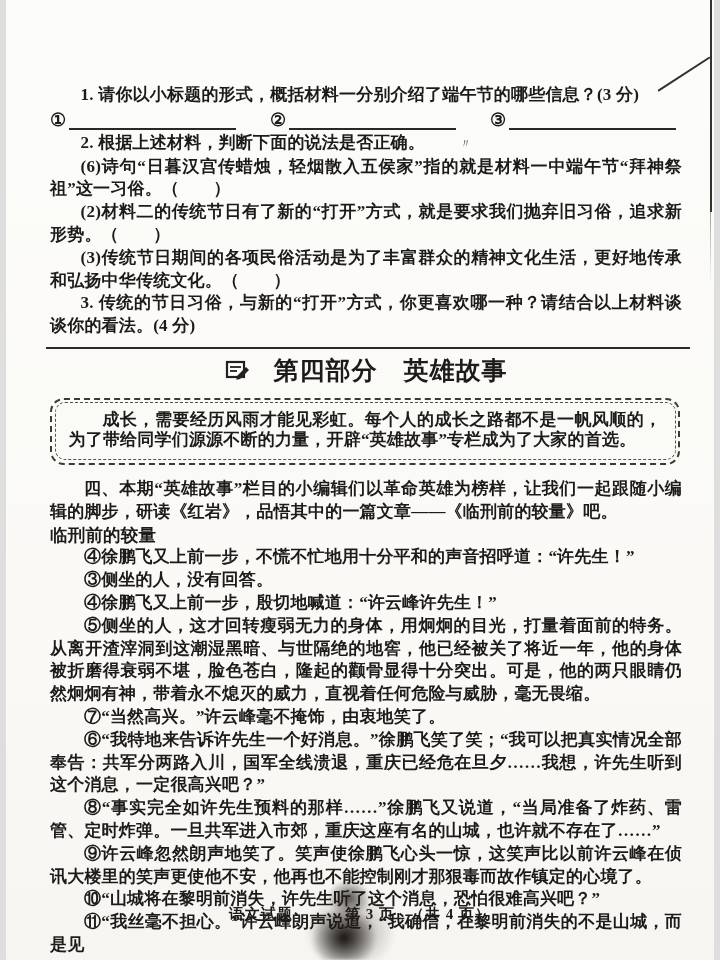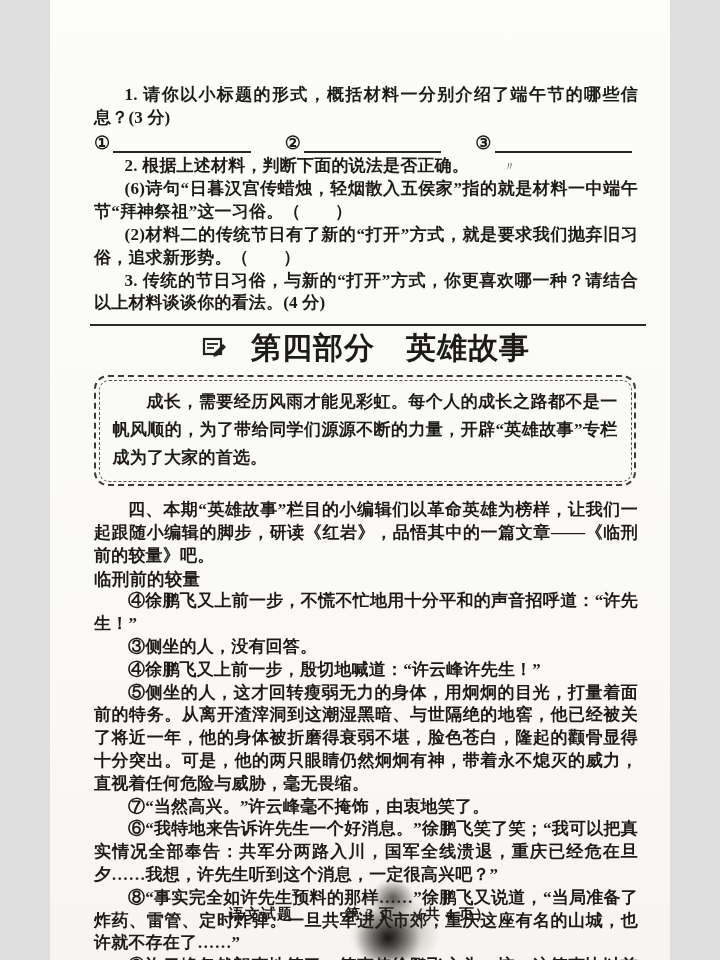--- a/index.html
+++ b/index.html
@@ -1,17 +1,17 @@
 <!DOCTYPE html>
 <html><head>
 <meta charset="utf-8">
 <style>
   html,body{margin:0;padding:0;background:#dedede;}
   .page{
-    position:relative;width:620px;height:960px;margin:0 auto;
+    position:relative;width:708px;height:960px;margin:0 auto;
     background:linear-gradient(180deg,#fcfcfa 0%,#faf9f6 70%,#f6f5f1 100%);
     font-family:"Liberation Serif","DejaVu Serif",serif;
     color:#1d1b19;overflow:hidden;
   }
   .content{
     position:absolute;left:44px;right:32px;top:84px;
     font-size:17px;line-height:22.8px;font-weight:700;
     text-align:justify;letter-spacing:.2px;
   }
   .content p{margin:0;}
@@ -24,27 +24,27 @@
   .blank:last-child{margin-right:6px;}
   .blank .circ{font-size:18px;line-height:20px;}
   .blank .bline{flex:1;border-bottom:2px solid #2a2824;height:16px;margin-left:3px;}
 
   .stray{font-weight:400;color:#6b6b66;font-size:13px;margin-left:34px;letter-spacing:-1px;}
 
   .rule{border:none;border-top:2.4px solid #2b2925;margin:9px -8px 7px -4px;}
 
   
   .sec-head{display:flex;justify-content:center;align-items:center;gap:23px;
-    font-size:30px;line-height:30px;font-weight:800;margin:2px 0 12px;letter-spacing:1px;}
+    font-size:25px;line-height:30px;font-weight:800;margin:2px 0 12px;letter-spacing:1px;}
   .sec-head .icon{display:inline-flex;width:26px;height:26px;}
 
   
   .ibox{border:2.5px dashed #3c3a36;border-radius:14px;padding:2.5px;margin:0 2px 13px 0;}
   .ibox-in{border:1.2px dashed #55524c;border-radius:10px;padding:7px 13px 9px;}
-  .ibox-in p{text-indent:2em;line-height:28px;}
+  .ibox-in p{text-indent:2em;line-height:20px;}
 
   .art-title{text-align:left;font-weight:800;font-size:17.5px;margin:3px 0 2px;}
 
   
   .footer{position:absolute;left:0;top:905px;width:100%;display:flex;
     justify-content:center;font-size:15px;font-weight:700;letter-spacing:1px;}
   .footer .f1{margin-right:52px;}
   .footer .f2{margin-right:14px;}
 
   
@@ -89,20 +89,21 @@
       <span class="blank">
         <span class="circ">③</span>
         <span class="bline"></span>
       </span>
     </div>
 
     <p class="ind"><span>2. 根据上述材料，判断下面的说法是否正确。</span><span class="stray">〃</span></p>
 
     <p class="ind">(6)诗句“日暮汉宫传蜡烛，轻烟散入五侯家”指的就是材料一中端午节“拜神祭祖”这一习俗。（　　）</p>
     <p class="ind">(2)材料二的传统节日有了新的“打开”方式，就是要求我们抛弃旧习俗，追求新形势。（　　）</p>
+    <p class="ind">(3)传统节日期间的各项民俗活动是为了丰富群众的精神文化生活，更好地传承和弘扬中华传统文化。（　　）</p>
     <p class="ind">3. 传统的节日习俗，与新的“打开”方式，你更喜欢哪一种？请结合以上材料谈谈你的看法。(4 分)</p>
 
     <hr class="rule">
 
     <div class="sec-head">
       <span class="icon">
         <svg viewBox="0 0 26 26" width="26" height="26">
           <rect x="2" y="4" width="17" height="15" fill="#fff" stroke="#23211d" stroke-width="2.2"></rect>
           <line x1="5" y1="9" x2="16" y2="9" stroke="#23211d" stroke-width="1.8"></line>
           <line x1="5" y1="13" x2="12" y2="13" stroke="#23211d" stroke-width="1.8"></line>

